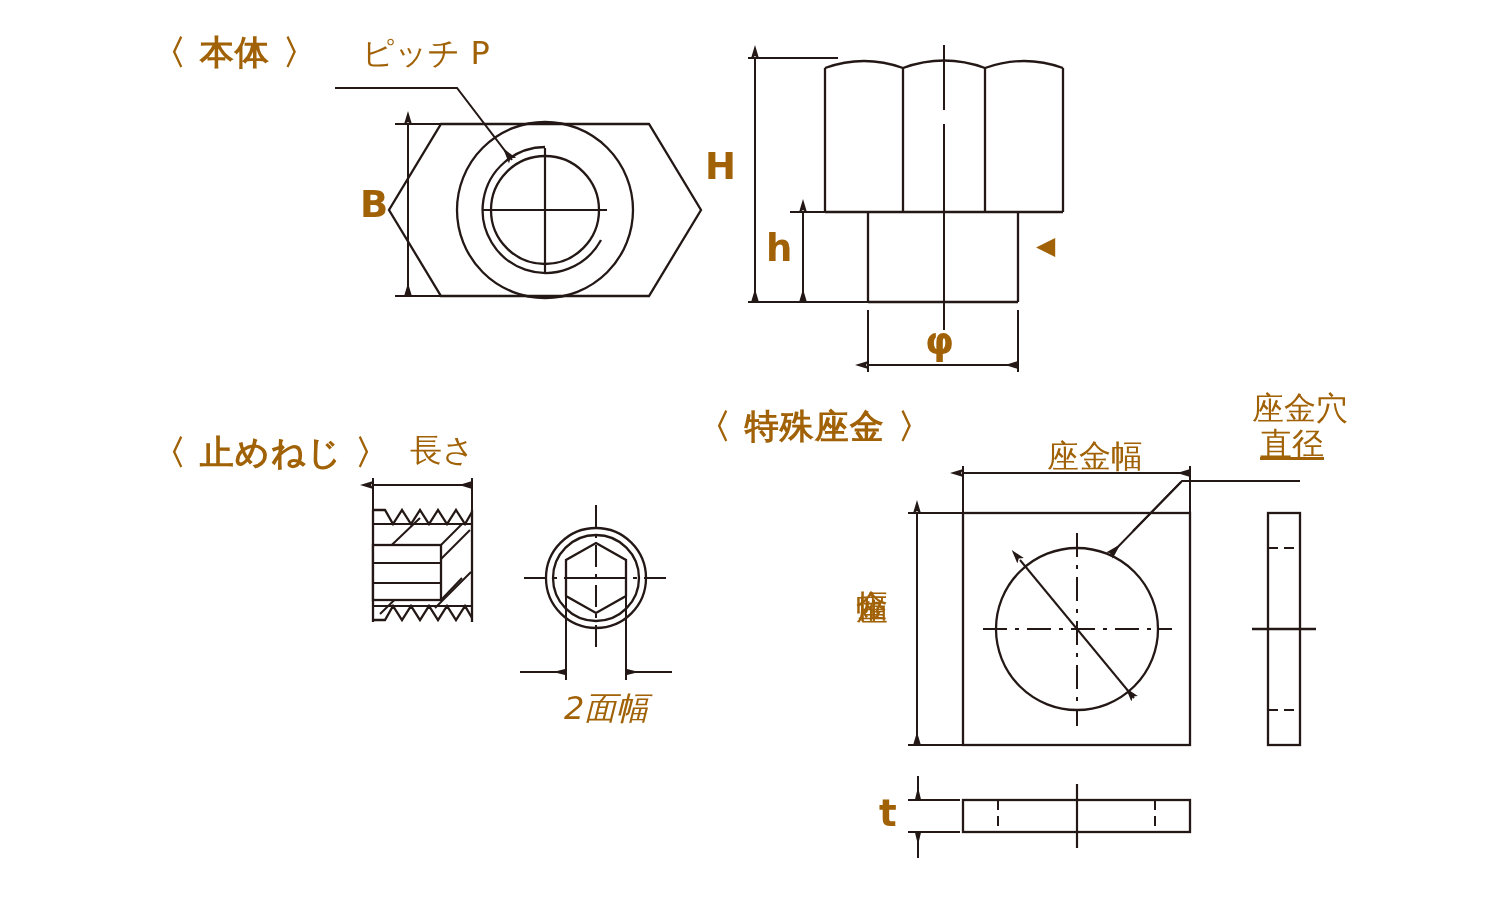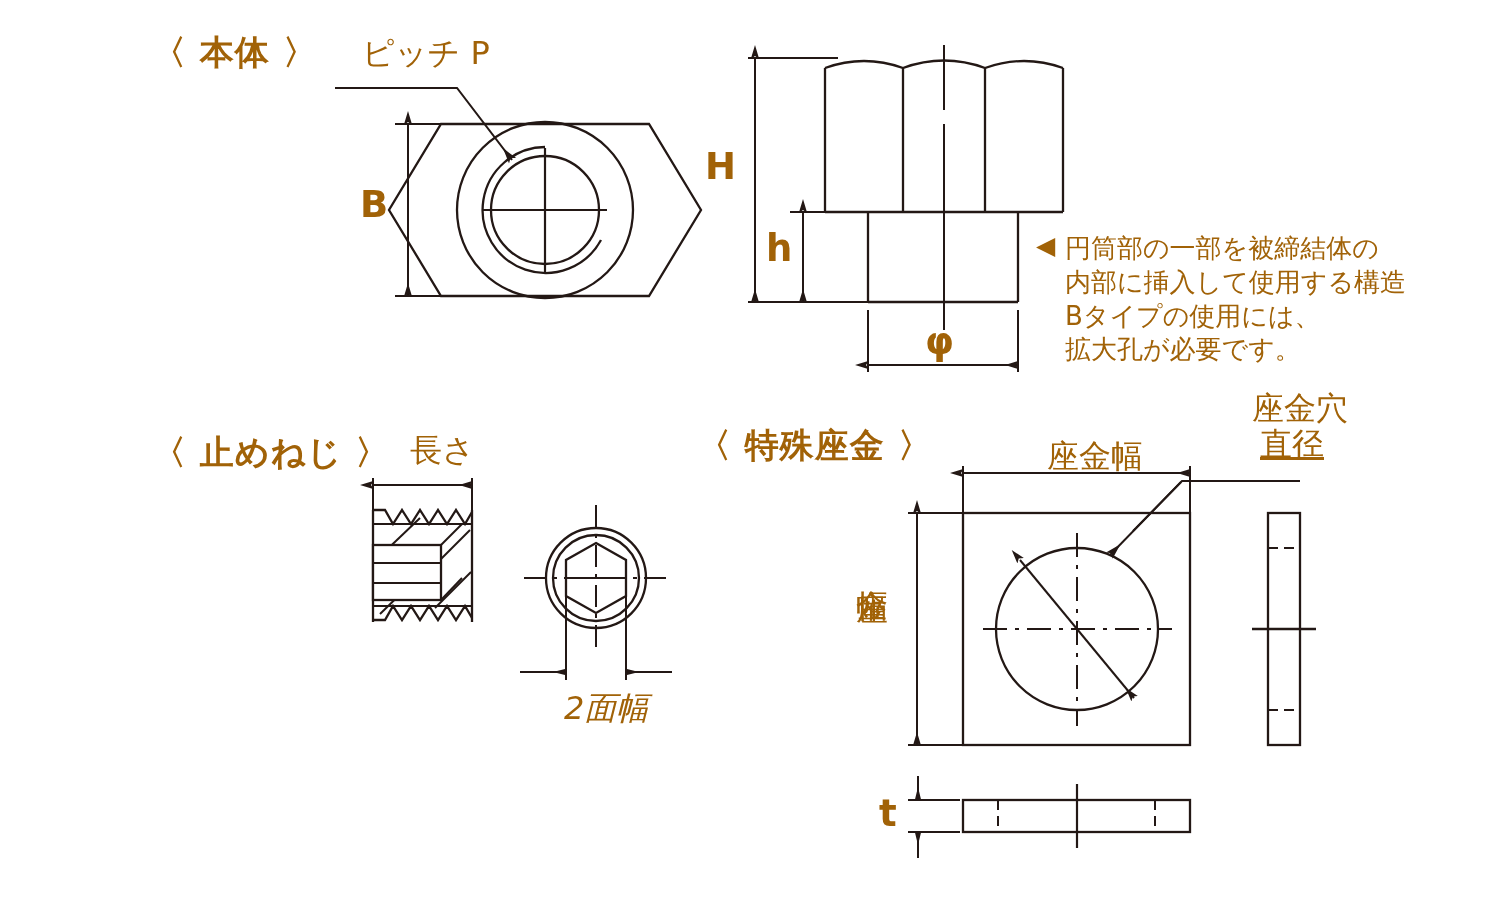--- a/index.html
+++ b/index.html
@@ -234,38 +234,34 @@
       <line x1="908" y1="832" x2="960" y2="832" stroke="#231815" stroke-width="2.0"></line>
       <line x1="918" y1="776" x2="918" y2="800" stroke="#231815" stroke-width="2.0" marker-end="url(#arrOutS)"></line>
       <line x1="918" y1="858" x2="918" y2="832" stroke="#231815" stroke-width="2.0" marker-end="url(#arrOutS)"></line>
     </g>
   </svg>
 
   <div class="lbl section-head" style="left:152px; top:35px;">〈 本体 〉</div>
 
   <div class="lbl section-head" style="left:152px; top:435px;text-align:center;">〈 止めねじ 〉</div>
 
-  <div class="lbl section-head" style="left:697px; top:428px;">〈 特殊座金 〉</div>
+  <div class="lbl section-head" style="left:697px; top:409px;">〈 特殊座金 〉</div>
 
   <div class="lbl dim-label-jp" style="left:341px; top:37px;">ピッチ P</div>
 
   <div class="lbl dim-label" style="left:360px; top:186px;">B</div>
 
   <div class="lbl dim-label" style="left:705px; top:148px;">H</div>
 
   <div class="lbl dim-label" style="left:766px; top:230px;">h</div>
 
   <div class="lbl dim-label" style="left:925px; top:323px;">φ</div>
 
   <div class="lbl" style="left:1036px; top:233px; font-size:25px;">◀</div>
 
-  <div class="lbl note-text" style="left:1065px; top:232px;">円筒部の一部を被締結体の
-内部に挿入して使用する構造
-Bタイプの使用には、
-拡大孔が必要です。</div>
 
   <div class="lbl dim-label-jp" style="left:389px; top:434px;">長さ</div>
 
   <div class="lbl dim-label-jp" style="left:543px; top:692px;font-style:italic;">2面幅</div>
 
   <div class="lbl dim-label-jp" style="left:1026px; top:440px;text-align:right;">座金幅</div>
 
   <div class="lbl dim-label-jp" style="left:1231px; top:392px;">座金穴</div>
 
   <div class="lbl dim-label-jp" style="left:1239px; top:428px;text-decoration:underline;">直径</div>

